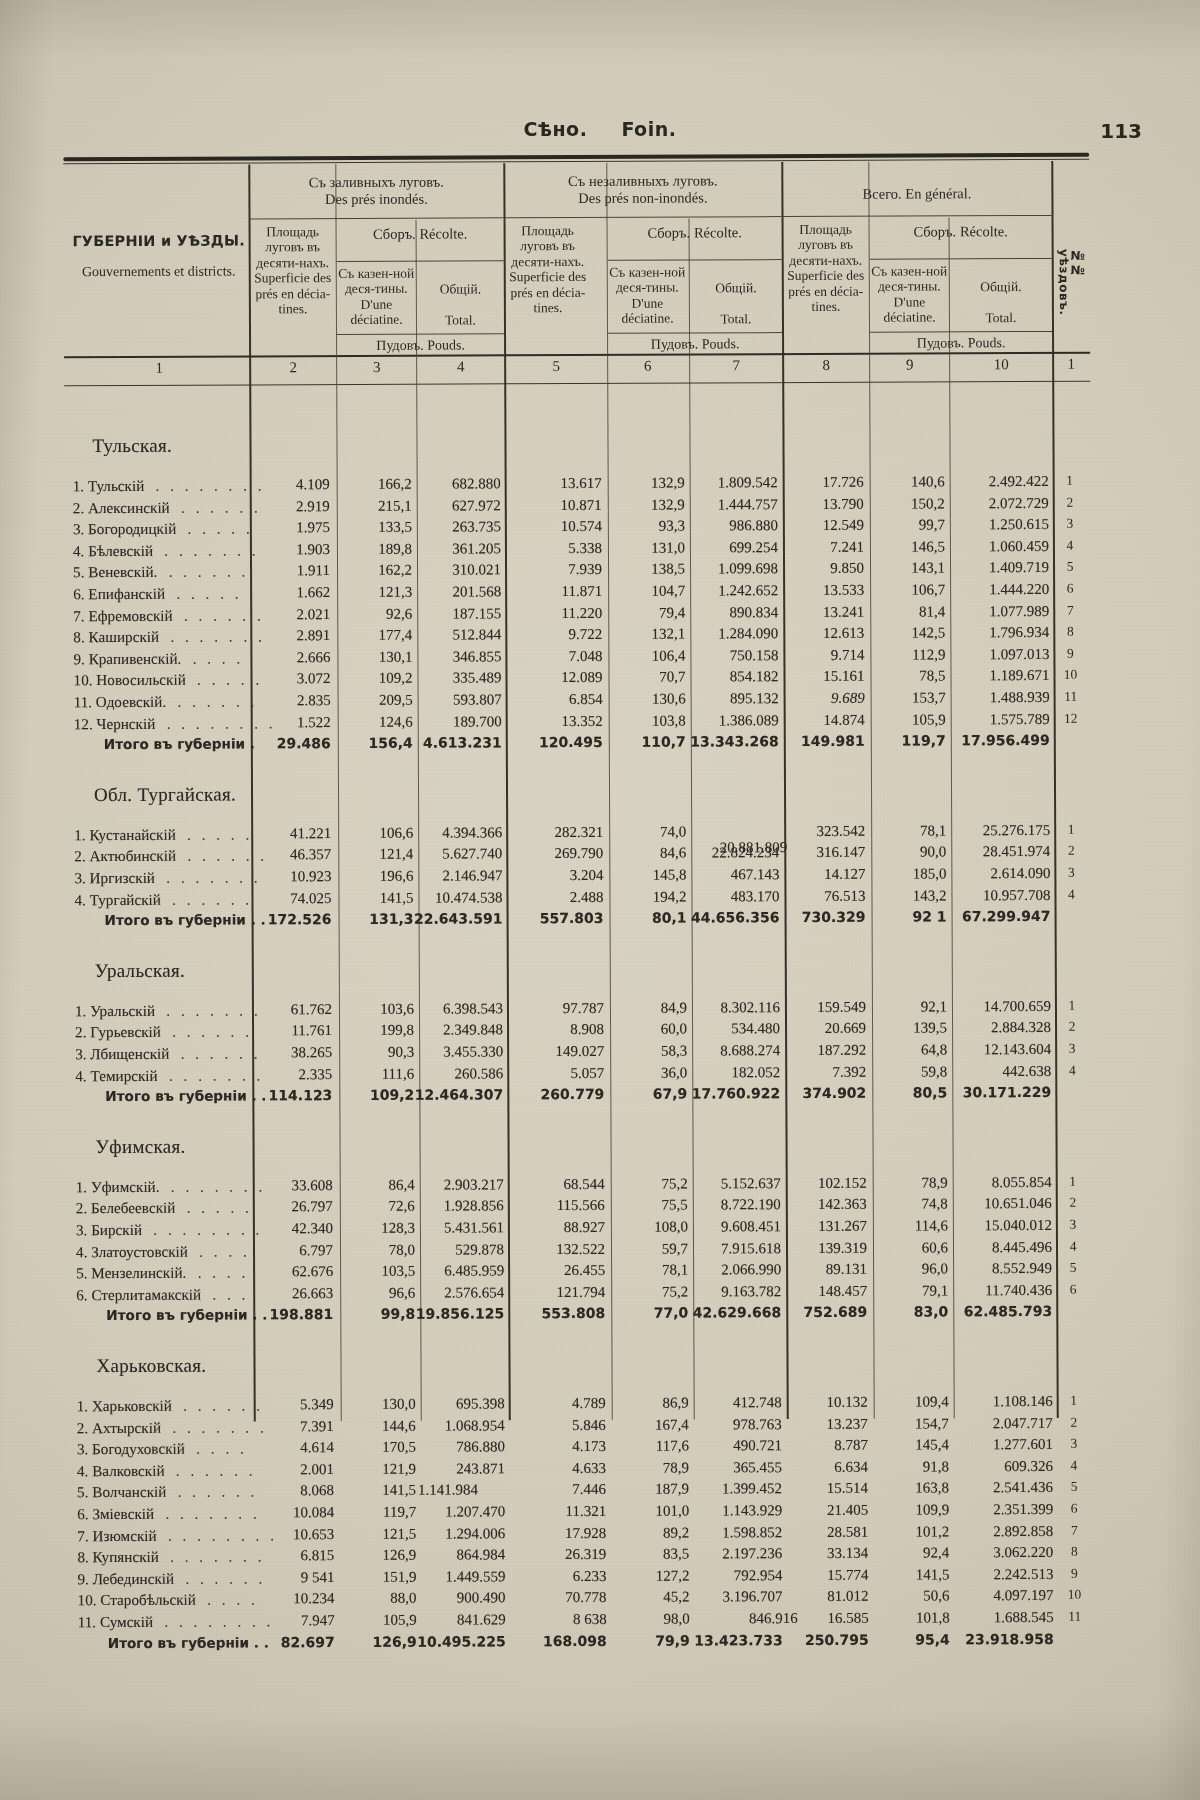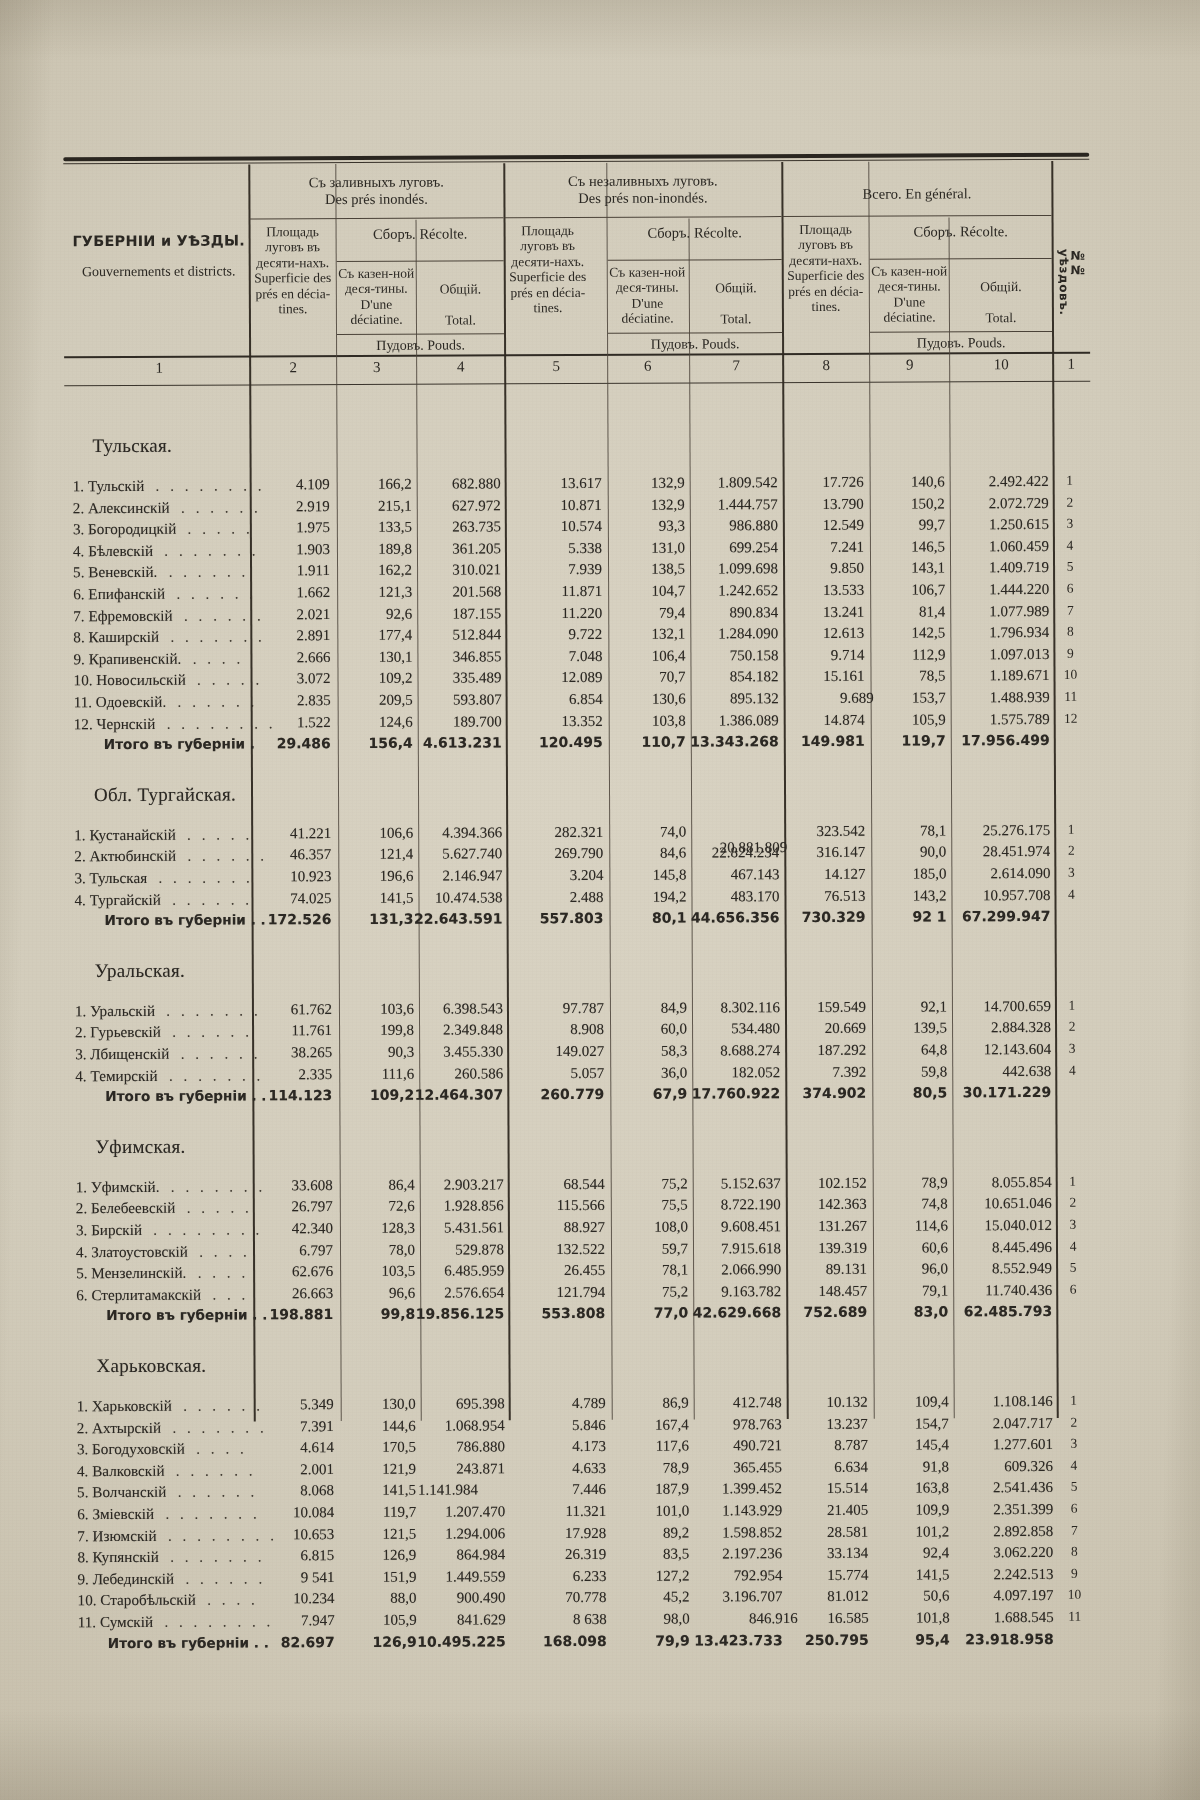--- a/index.html
+++ b/index.html
@@ -147,20 +147,26 @@
   .row .cell, .row .rname, .sect-title{ text-shadow:0 0 .7px rgba(40,35,28,.35); }
 </style>
 </head>
 <body>
 
 <div class="paper"></div>
 <div class="grain"></div>
 
 <div class="page">
 
+  <div class="runhead">
+    <div class="title">
+      <span>Сѣно.</span><span class="sp"></span><span>Foin.</span>
+    </div>
+    <div class="folio">113</div>
+  </div>
 
   <div class="tablewrap">
 
     <div class="rule-top"></div>
     <div class="rule-top2"></div>
     <div class="rule-numrow-top"></div>
     <div class="rule-numrow-bot"></div>
 
     <div class="vline heavy" style="left:185px;"></div>
     <div class="vline" style="left:272px;"></div>
@@ -414,21 +420,21 @@
           <div class="idx" style="left: 992px;">10</div>
         </div>
         <div class="row" style="top: 306px;">
           <div class="rname"><span>11. </span><span>Одоевскій.</span><span class="dots"> . . . . . .</span></div>
           <div class="cell" style="right: 761px;">2.835</div>
           <div class="cell" style="right: 679px;">209,5</div>
           <div class="cell" style="right: 590px;">593.807</div>
           <div class="cell" style="right: 489px;">6.854</div>
           <div class="cell" style="right: 406px;">130,6</div>
           <div class="cell" style="right: 313px;">895.132</div>
-          <div class="cell" style="right: 218px;">9.689</div>
+          <div class="cell" style="right: 227px; font-style: italic;">9.689</div>
           <div class="cell" style="right: 146px;">153,7</div>
           <div class="cell" style="right: 42px;">1.488.939</div>
           <div class="idx" style="left: 992px;">11</div>
         </div>
         <div class="row" style="top: 327.6px;">
           <div class="rname"><span>12. </span><span>Чернскій</span><span class="dots"> . . . . . . . .</span></div>
           <div class="cell" style="right: 761px;">1.522</div>
           <div class="cell" style="right: 679px;">124,6</div>
           <div class="cell" style="right: 590px;">189.700</div>
           <div class="cell" style="right: 489px;">13.352</div>
@@ -472,21 +478,21 @@
           <div class="cell" style="right: 590px;">5.627.740</div>
           <div class="cell" style="right: 489px;">269.790</div>
           <div class="cell" style="right: 406px;">84,6</div>
           <div class="cell" style="right: 313px;">22.824.234</div>
           <div class="cell" style="right: 227px;">316.147</div>
           <div class="cell" style="right: 146px;">90,0</div>
           <div class="cell" style="right: 42px;">28.451.974</div>
           <div class="idx" style="left: 992px;">2</div>
         </div>
         <div class="row" style="top: 482px;">
-          <div class="rname"><span>3. </span><span>Тульская</span><span class="dots"> . . . . . . .</span></div>
+          <div class="rname"><span>3. </span><span>Иргизскій</span><span class="dots"> . . . . . . .</span></div>
           <div class="cell" style="right: 761px;">10.923</div>
           <div class="cell" style="right: 679px;">196,6</div>
           <div class="cell" style="right: 590px;">2.146.947</div>
           <div class="cell" style="right: 489px;">3.204</div>
           <div class="cell" style="right: 406px;">145,8</div>
           <div class="cell" style="right: 313px;">467.143</div>
           <div class="cell" style="right: 227px;">14.127</div>
           <div class="cell" style="right: 146px;">185,0</div>
           <div class="cell" style="right: 42px;">2.614.090</div>
           <div class="idx" style="left: 992px;">3</div>

